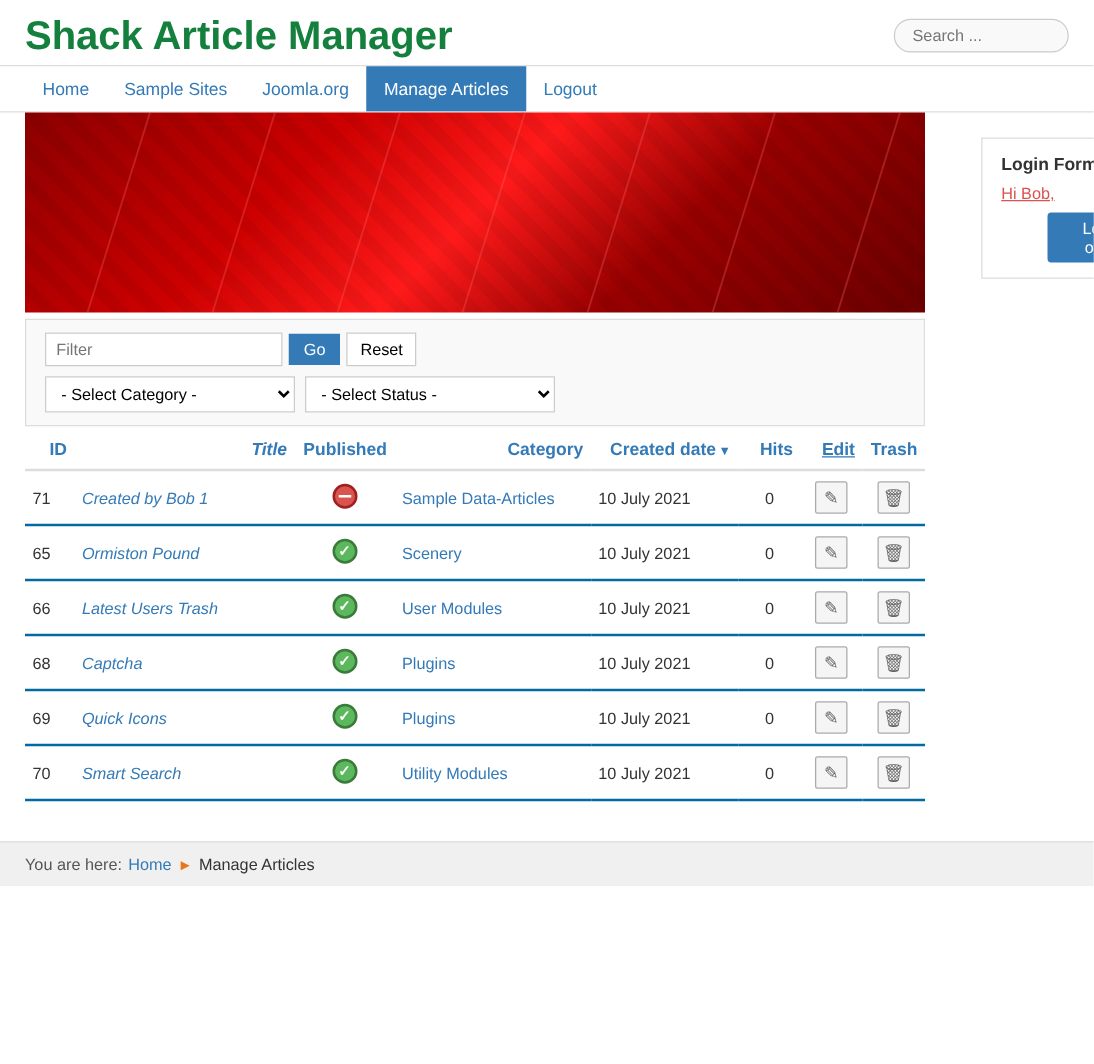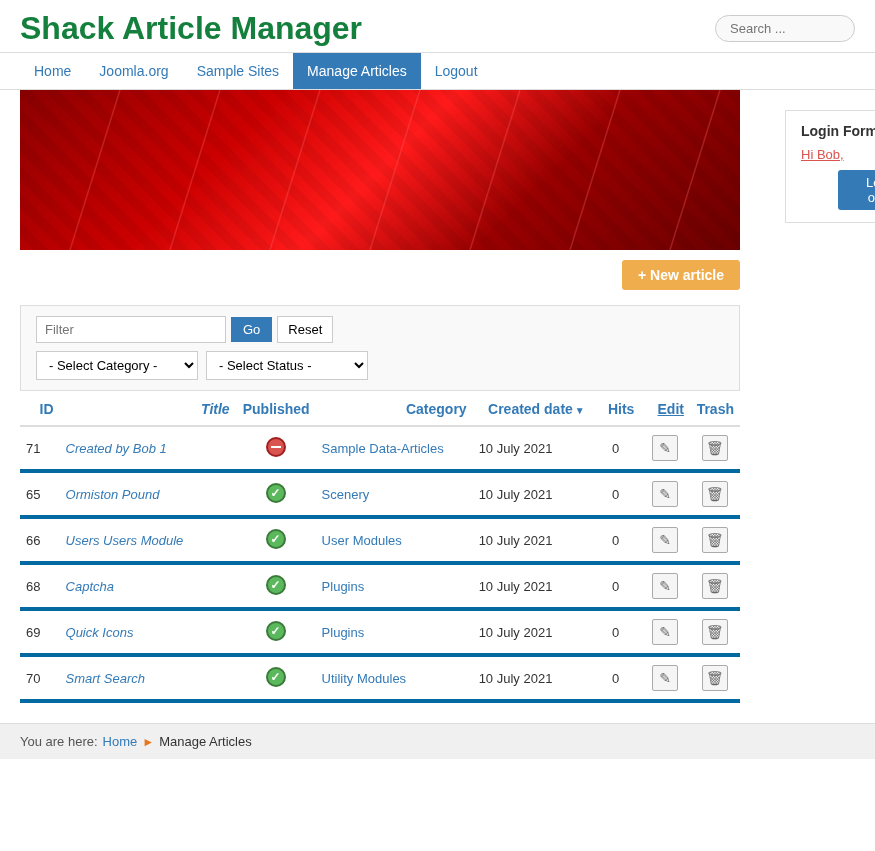--- a/index.html
+++ b/index.html
@@ -40,26 +40,26 @@
     .toolbar { display: flex; justify-content: flex-end; padding: 10px 20px; }
     .new-article-btn { background: #f0ad4e; color: #fff; border: none; padding: 7px 16px; border-radius: 3px; font-size: 14px; cursor: pointer; font-weight: bold; }
 
     
     .filter-area { margin: 5px 20px 2px 20px; border: 1px solid #ddd; padding: 10px 15px; background: #f9f9f9; }
     .filter-row1 { display: flex; align-items: center; gap: 5px; margin-bottom: 8px; }
     .filter-input { border: 1px solid #ccc; padding: 5px 8px; font-size: 13px; width: 190px; }
     .filter-go { background: #337ab7; color: #fff; border: none; padding: 5px 12px; cursor: pointer; font-size: 13px; }
     .filter-reset { background: #fff; color: #000000; border: 1px solid #ccc; padding: 5px 10px; cursor: pointer; font-size: 13px; }
     .filter-row2 { display: flex; gap: 8px; }
-    .filter-select { border: 1px solid #ccc; padding: 5px 8px; font-size: 13px; width: 162px; background: #fff; }
+    .filter-select { border: 1px solid #ccc; padding: 5px 8px; font-size: 13px; width: 200px; background: #fff; }
 
     
     .article-table { width: calc(100% - 40px); margin: 0 20px; border-collapse: collapse; }
     .article-table th { color: #337ab7; font-weight: bold; font-size: 14px; padding: 8px 6px; text-align: right; border-bottom: 2px solid #ddd; }
-    .article-table td { padding: 8px 6px; border-bottom: 4px solid #0369a1; font-size: 13px; margin-top: 31px; }
+    .article-table td { padding: 8px 6px; border-bottom: 2px solid #0369a1; font-size: 13px; margin-top: 31px; }
     .col-id { width: 40px; }
     .col-title { width: 180px; font-style: italic; }
     .col-published { width: 80px; text-align: center; }
     .col-category { width: 160px; }
     .col-date { width: 120px; }
     .col-hits { width: 50px; text-align: center; }
     .col-edit { width: 50px; text-align: center; text-decoration: underline; }
     .col-trash { width: 50px; text-align: center; }
 
     .link-blue { color: #337ab7; text-decoration: none; }
@@ -67,40 +67,40 @@
     
     .status-red { display: inline-block; width: 20px; height: 20px; border-radius: 50%; background: #d9534f; border: 2px solid #a02020; position: relative; }
     .status-red::after { content: ''; position: absolute; top: 50%; left: 50%; transform: translate(-50%, -50%); width: 10px; height: 2px; background: #fff; }
     .status-green { display: inline-block; width: 20px; height: 20px; border-radius: 50%; background: #5cb85c; border: 2px solid #3a7a3a; position: relative; }
     .status-green::after { content: '✓'; position: absolute; top: 50%; left: 50%; transform: translate(-50%, -50%); color: #fff; font-size: 12px; font-weight: bold; line-height: 1; }
 
     
     .edit-icon, .trash-icon { display: inline-block; width: 26px; height: 26px; border: 1px solid #aaa; background: #f5f5f5; cursor: pointer; text-align: center; line-height: 24px; font-size: 14px; color: #666; border-radius: 2px; }
 
     
-    .breadcrumb { background: #f0f0f0; padding: 10px 20px; margin-top: 20px; font-size: 13px; color: #555; border-top: 1px solid #ddd; display: flex; align-items: flex-end; gap: 5px; }
+    .breadcrumb { background: #f0f0f0; padding: 10px 20px; margin-top: 32px; font-size: 13px; color: #555; border-top: 1px solid #ddd; display: flex; align-items: flex-end; gap: 5px; }
     .breadcrumb .bc-home { color: #337ab7; }
     .breadcrumb .bc-arrow { color: #e8761a; font-size: 12px; }
     .breadcrumb .bc-current { color: #333; }
 
     .th-sort { cursor: pointer; }
     .sort-indicator { font-size: 10px; margin-left: 2px; }
   </style>
 </head>
 <body>
 
 <div class="header">
   <span class="site-title">Shack Article Manager</span>
   <input class="search-box" type="text" placeholder="Search ..." style="">
 </div>
 
 <div class="navbar">
   <a class="nav-item">Home</a>
+  <a class="nav-item">Sample Sites</a>
   <a class="nav-item">Joomla.org</a>
-  <a class="nav-item">Sample Sites</a>
   <a class="nav-item active">Manage Articles</a>
   <a class="nav-item">Logout</a>
 </div>
 
 <div class="main-wrapper">
   <div class="content-area">
 
     <div class="banner">
       <div class="banner-overlay"></div>
 
@@ -110,23 +110,20 @@
           <line x1="200" y1="0" x2="150" y2="160"></line>
           <line x1="300" y1="0" x2="250" y2="160"></line>
           <line x1="400" y1="0" x2="350" y2="160"></line>
           <line x1="500" y1="0" x2="450" y2="160"></line>
           <line x1="600" y1="0" x2="550" y2="160"></line>
           <line x1="700" y1="0" x2="650" y2="160"></line>
         </g>
       </svg>
     </div>
 
-    <div class="toolbar">
-      <button class="new-article-btn">+ New article</button>
-    </div>
 
     <div class="filter-area">
       <div class="filter-row1">
         <input class="filter-input" type="text" placeholder="Filter" style="">
         <button class="filter-go">Go</button>
         <button class="filter-reset">Reset</button>
       </div>
       <div class="filter-row2">
         <select class="filter-select">
           <option>- Select Category -</option>
@@ -174,21 +171,21 @@
       <td class="col-title"><a class="link-blue">Ormiston Pound</a></td>
       <td class="col-published" style="text-align:center"><span class="status-green" title="Published"></span></td>
       <td class="col-category"><a class="link-blue">Scenery</a></td>
       <td class="col-date">10 July 2021</td>
       <td class="col-hits" style="text-align:center">0</td>
       <td class="col-edit" style="text-align:center"><span class="edit-icon">✎</span></td>
       <td class="col-trash" style="text-align:center"><span class="trash-icon">🗑</span></td>
     </tr>
           <tr>
       <td class="col-id">66</td>
-      <td class="col-title"><a class="link-blue">Users Users Module</a></td>
+      <td class="col-title"><a class="link-blue">Latest Users Trash</a></td>
       <td class="col-published" style="text-align:center"><span class="status-green" title="Published"></span></td>
       <td class="col-category"><a class="link-blue">User Modules</a></td>
       <td class="col-date">10 July 2021</td>
       <td class="col-hits" style="text-align:center">0</td>
       <td class="col-edit" style="text-align:center"><span class="edit-icon">✎</span></td>
       <td class="col-trash" style="text-align:center"><span class="trash-icon">🗑</span></td>
     </tr>
           <tr>
       <td class="col-id">68</td>
       <td class="col-title"><a class="link-blue">Captcha</a></td>

